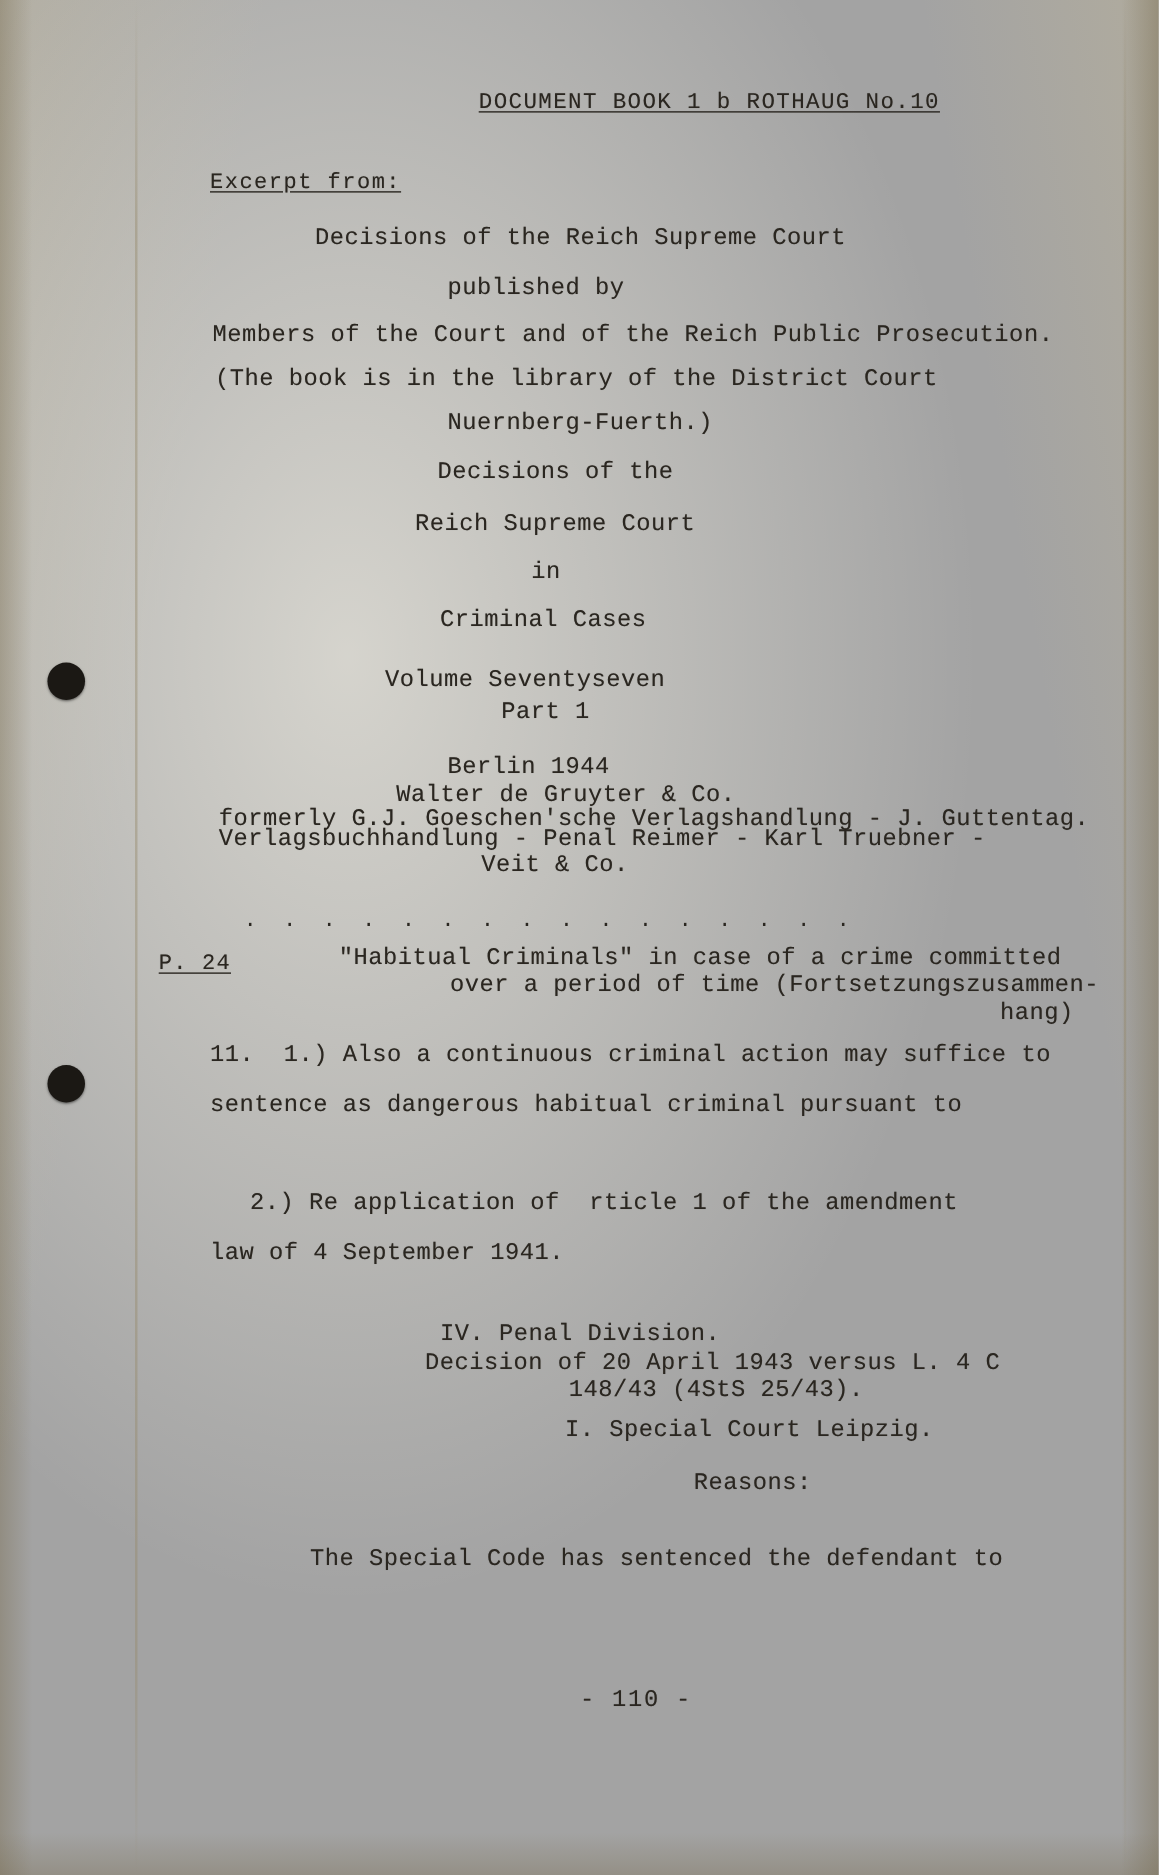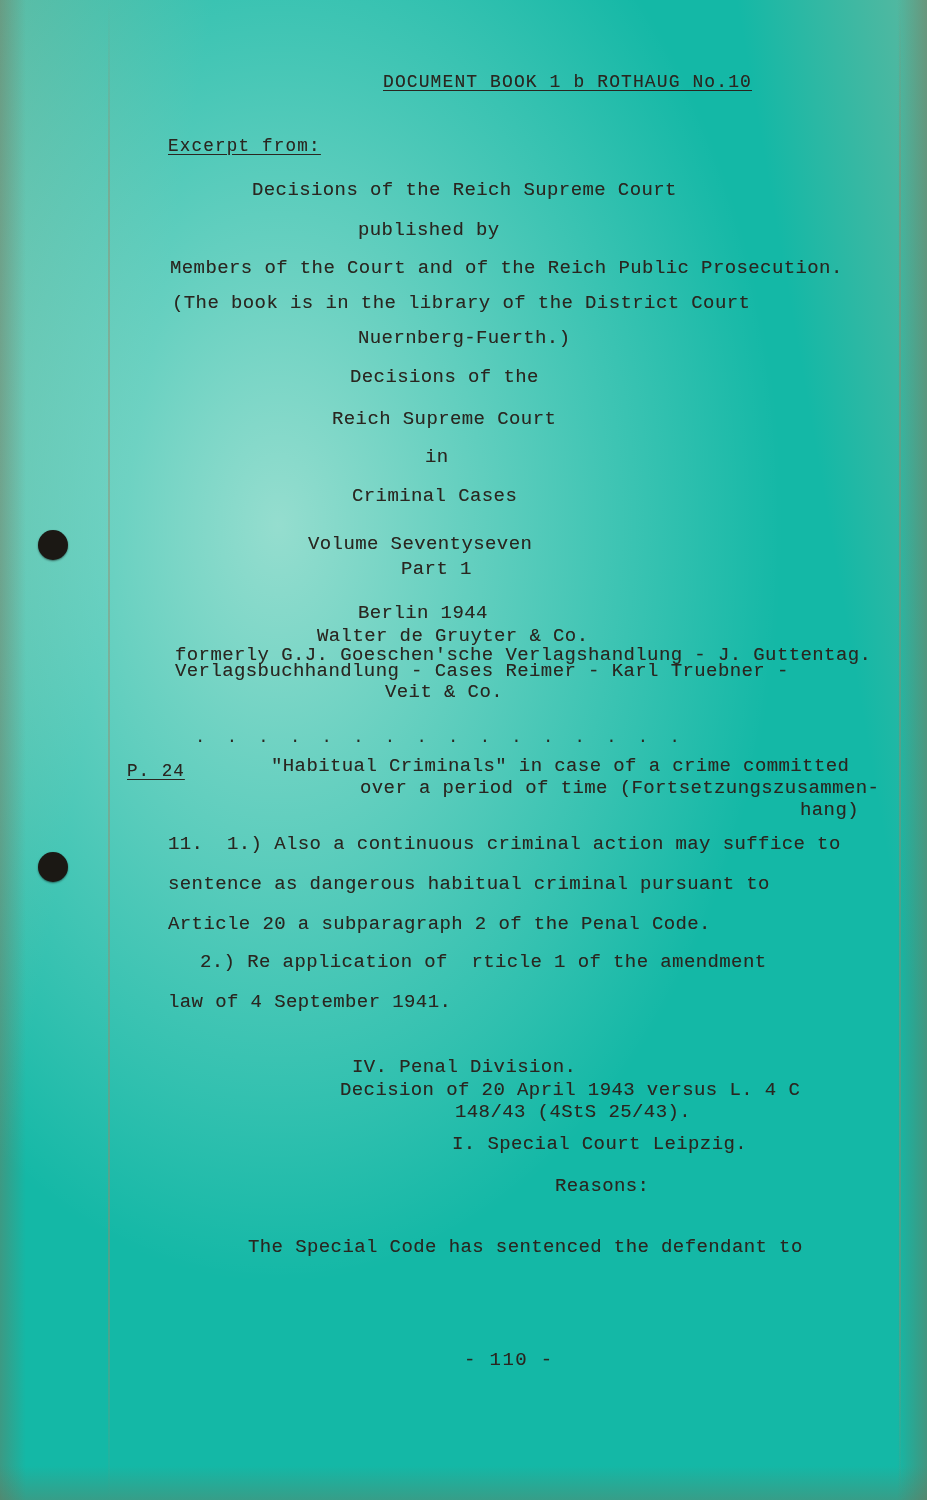--- a/index.html
+++ b/index.html
@@ -9,21 +9,21 @@
   body {
     width: 927px;
     height: 1500px;
     background: #ffffff;
     font-family: "Liberation Mono", "DejaVu Sans Mono", monospace;
   }
   .page {
     position: relative;
     width: 927px;
     height: 1500px;
-    background: #14b8a6;
+    background: #a3a3a3;
     overflow: hidden;
   }
   
   .paper-tone {
     position: absolute;
     inset: 0;
     background:
       radial-gradient(ellipse at 30% 35%, rgba(255,252,240,0.55) 0%, rgba(255,252,240,0.0) 55%),
       linear-gradient(100deg, rgba(196,184,150,0.35) 0%, rgba(255,255,255,0) 18%),
       linear-gradient(260deg, rgba(196,184,150,0.40) 0%, rgba(255,255,255,0) 16%);
@@ -111,34 +111,33 @@
   <div class="text" style="left:350px; top:368px;">Decisions of the</div>
   <div class="text" style="left:332px; top:410px;">Reich Supreme Court</div>
   <div class="text" style="left:425px; top:448px;">in</div>
   <div class="text" style="left:352px; top:487px;">Criminal Cases</div>
   <div class="text" style="left:308px; top:535px;">Volume Seventyseven</div>
   <div class="text" style="left:401px; top:560px;">Part 1</div>
 
   <div class="text" style="left:358px; top:604px;">Berlin 1944</div>
   <div class="text" style="left:317px; top:627px;">Walter de Gruyter &amp; Co.</div>
   <div class="text" style="left:175px; top:646px;">formerly G.J. Goeschen'sche Verlagshandlung - J. Guttentag.</div>
-  <div class="text" style="left:175px; top:662px;">Verlagsbuchhandlung - Cases Reimer - Karl Truebner -</div>
+  <div class="text" style="left:175px; top:662px;">Verlagsbuchhandlung - Penal Reimer - Karl Truebner -</div>
   <div class="text" style="left:385px; top:683px;">Veit &amp; Co.</div>
 
   <div class="dots" style="left:195px; top:728px;">. . . . . . . . . . . . . . . .</div>
 
   <div class="text u" style="left:127px; top:763px; font-size:17.6px; letter-spacing:1px;">P. 24</div>
 
   <div class="text" style="left:271px; top:757px;">"Habitual Criminals" in case of a crime committed</div>
   <div class="text" style="left:360px; top:779px;">over a period of time (Fortsetzungszusammen-</div>
   <div class="text" style="left:800px; top:801px;">hang)</div>
 
   <div class="text" style="left:168px; top:835px;">11.  1.) Also a continuous criminal action may suffice to</div>
   <div class="text" style="left:168px; top:875px;">sentence as dangerous habitual criminal pursuant to</div>
-  <div class="text" style="left:168px; top:915px;">Article 20 a subparagraph 2 of the Penal Code.</div>
   <div class="text" style="left:200px; top:953px;">2.) Re application of  rticle 1 of the amendment</div>
   <div class="text" style="left:168px; top:993px;">law of 4 September 1941.</div>
 
   <div class="text" style="left:352px; top:1058px;">IV. Penal Division.</div>
   <div class="text" style="left:340px; top:1081px;">Decision of 20 April 1943 versus L. 4 C</div>
   <div class="text" style="left:455px; top:1103px;">148/43 (4StS 25/43).</div>
   <div class="text" style="left:452px; top:1135px;">I. Special Court Leipzig.</div>
 
   <div class="text" style="left:555px; top:1177px;">Reasons:</div>
 

